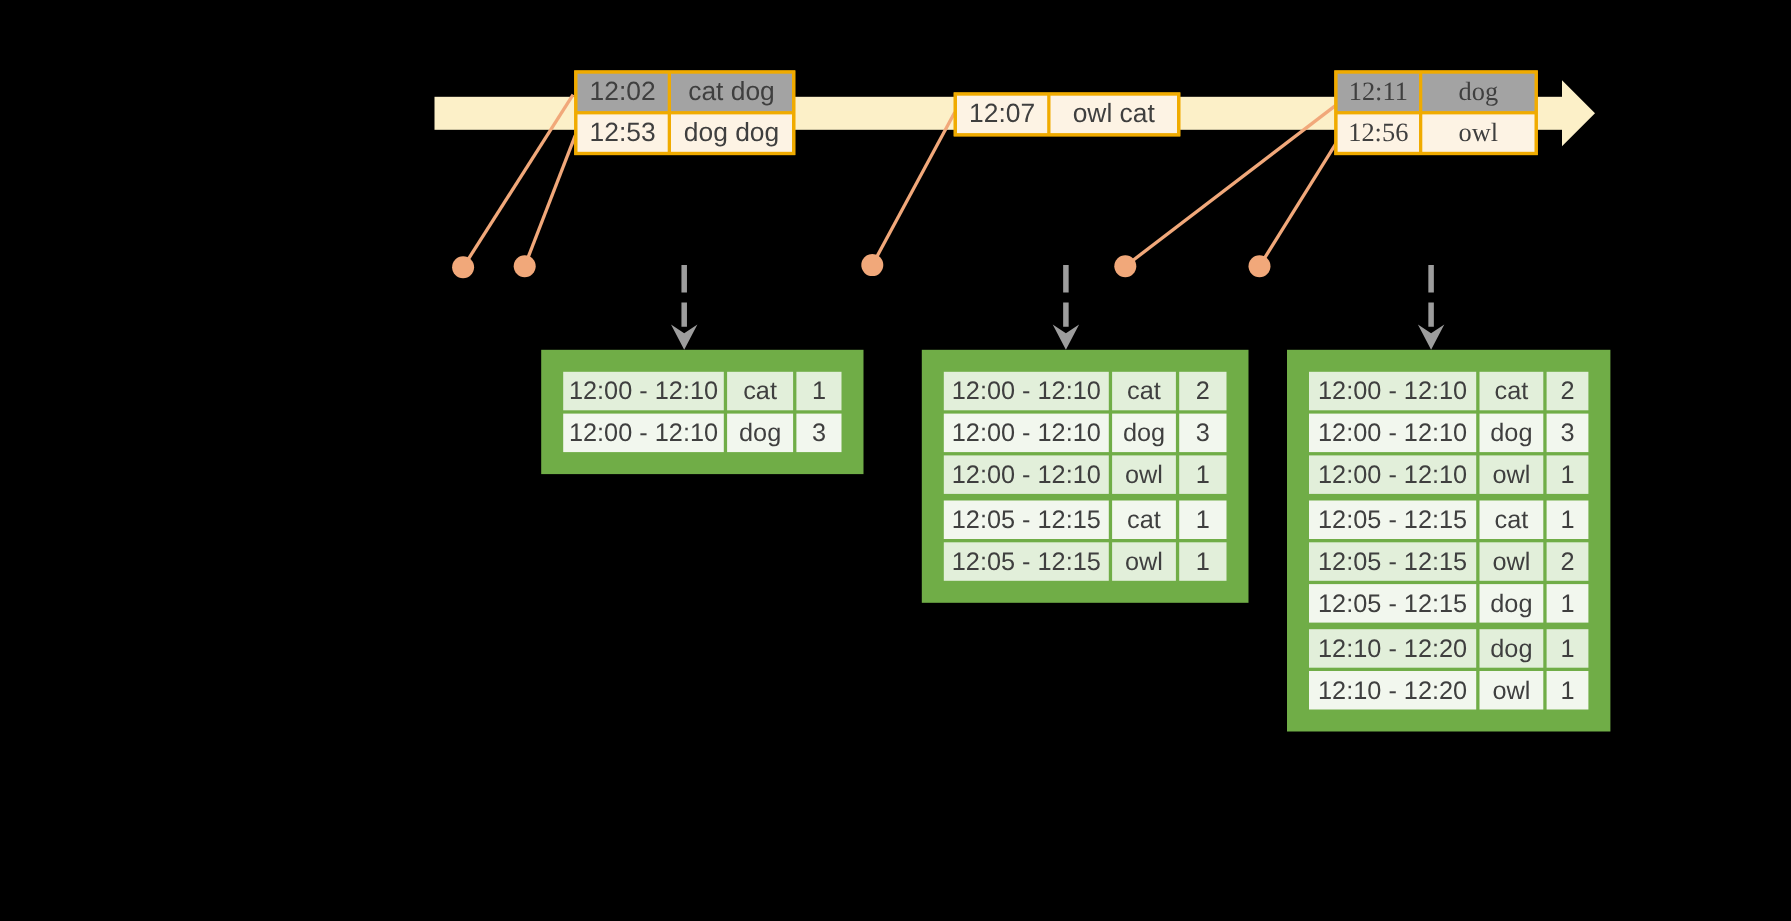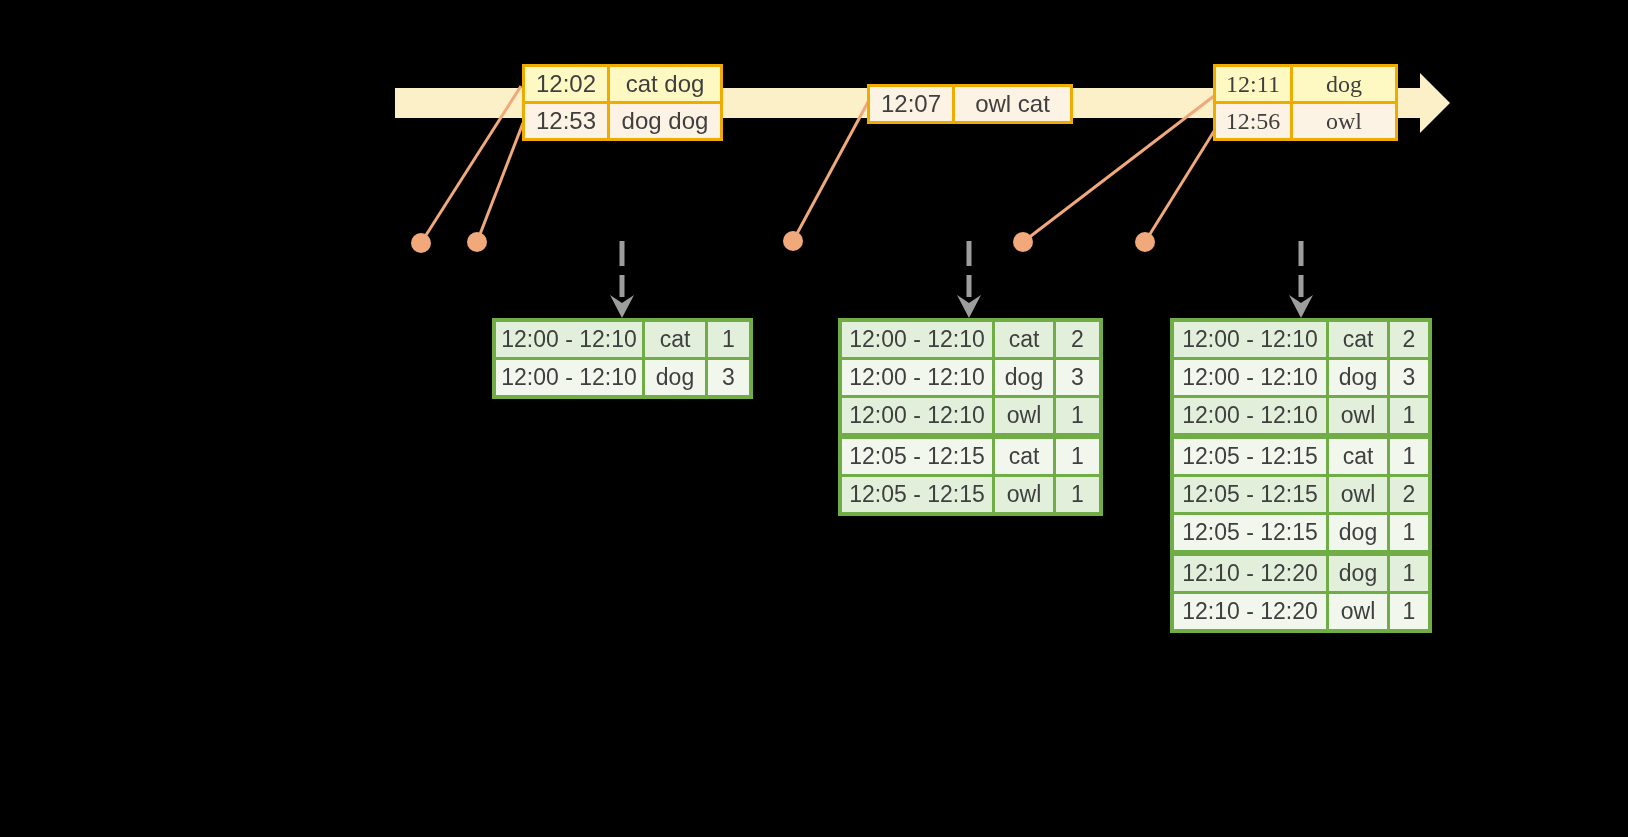--- a/index.html
+++ b/index.html
@@ -14,24 +14,24 @@
     border-top:30px solid transparent;border-bottom:30px solid transparent;border-left:30px solid #fcf0c8;
   }
   
   .layer{position:absolute;left:0;top:0;z-index:2;}
   
   .ebox{position:absolute;z-index:3;background:#f0ab00;border:3px solid #f0ab00;display:grid;gap:3px;}
   #ebox1{left:522px;top:64px;grid-template-columns:82px 110px;}
   #ebox2{left:867px;top:84px;grid-template-columns:82px 115px;}
   #ebox3{left:1213px;top:64px;grid-template-columns:74px 102px;font-family:Liberation Serif, serif;}
   .ebox .cell{height:34px;display:flex;align-items:center;justify-content:center;font-size:24px;}
-  .peach{background:#fef9c3;}
+  .peach{background:#a3a3a3;}
   .cream{background:#fdf3e4;}
   
-  .gtable{position:absolute;z-index:4;background:#70ad47;padding:4px;display:flex;flex-direction:column;gap:3px;}
+  .gtable{position:absolute;z-index:4;background:#70ad47;padding:20px;display:flex;flex-direction:column;gap:3px;}
   #gtable1{left:492px;top:318px;}
   #gtable2{left:838px;top:318px;}
   #gtable3{left:1170px;top:318px;}
   .grow{display:flex;gap:3px;}
   .grow.gsep{margin-top:3px;}
   .gtable .cell{height:35px;display:flex;align-items:center;justify-content:center;font-size:23px;}
   .tint{background:#e2efda;}
   .white{background:#f2f7ee;}
   #gtable1 .c-win{width:146px}  #gtable1 .c-word{width:60px}  #gtable1 .c-cnt{width:41px}
   #gtable2 .c-win{width:150px}  #gtable2 .c-word{width:58px}  #gtable2 .c-cnt{width:43px}

